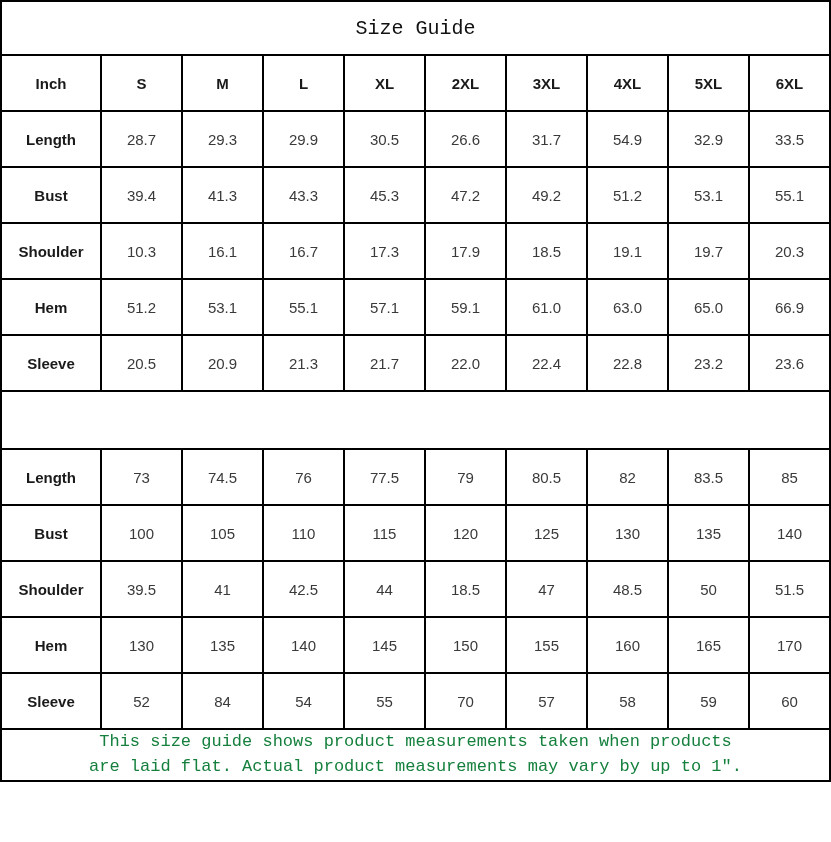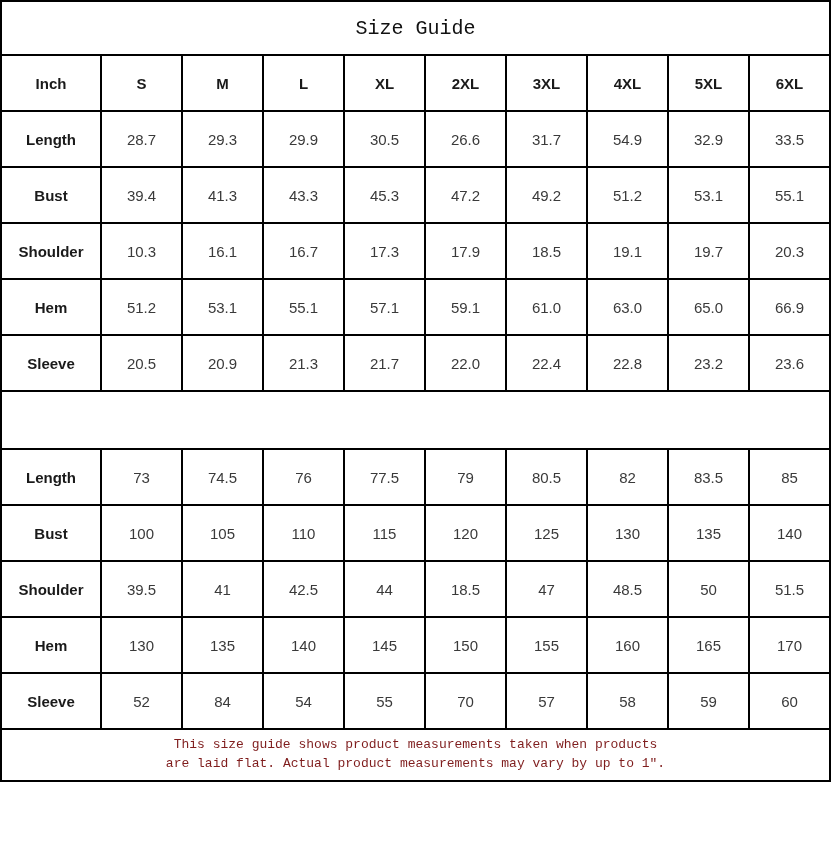--- a/index.html
+++ b/index.html
@@ -43,22 +43,22 @@
     color: #3a3a3a;
   }
   tr.r-data td.label-cell {
     font-weight: 700;
     color: #1a1a1a;
   }
   tr.r-gap td { height: 56px; }
   tr.r-footer td {
     height: 50px;
     font-family: "Liberation Mono", "DejaVu Sans Mono", monospace;
-    font-size: 13px;
-    color: #7f1d1d;
+    font-size: 17px;
+    color: #15803d;
     line-height: 1.45;
     border-radius: 12px;
   }
 </style>
 </head>
 <body>
 
 <div class="page">
   <table class="size-guide">
     <colgroup>

